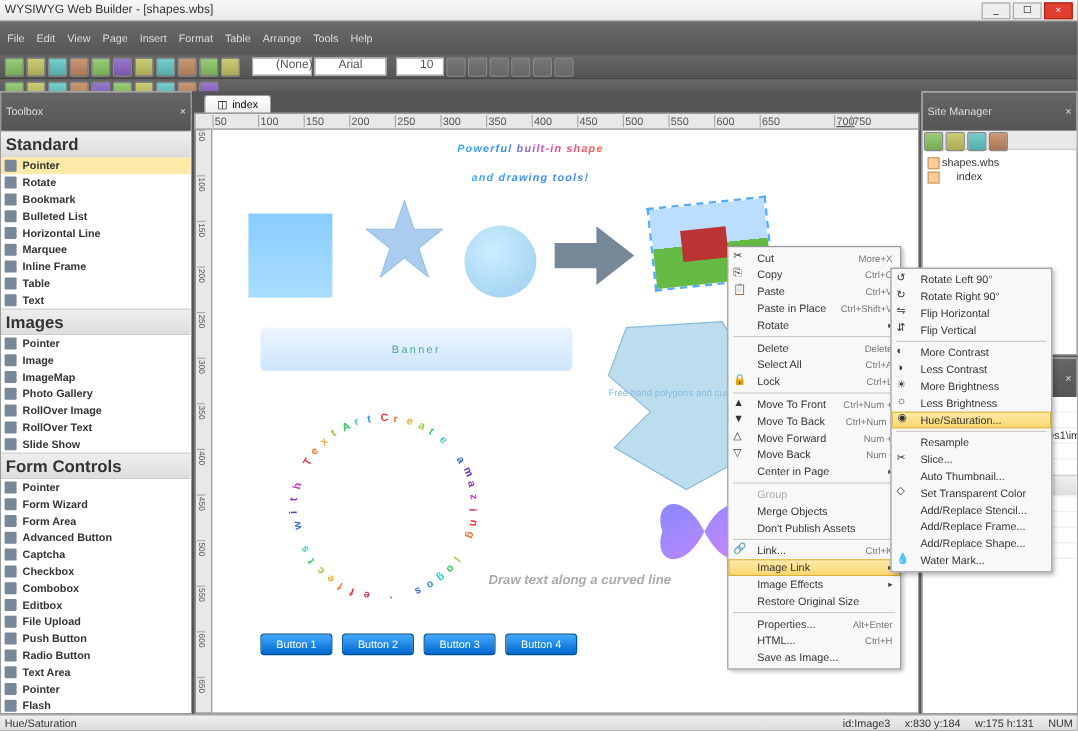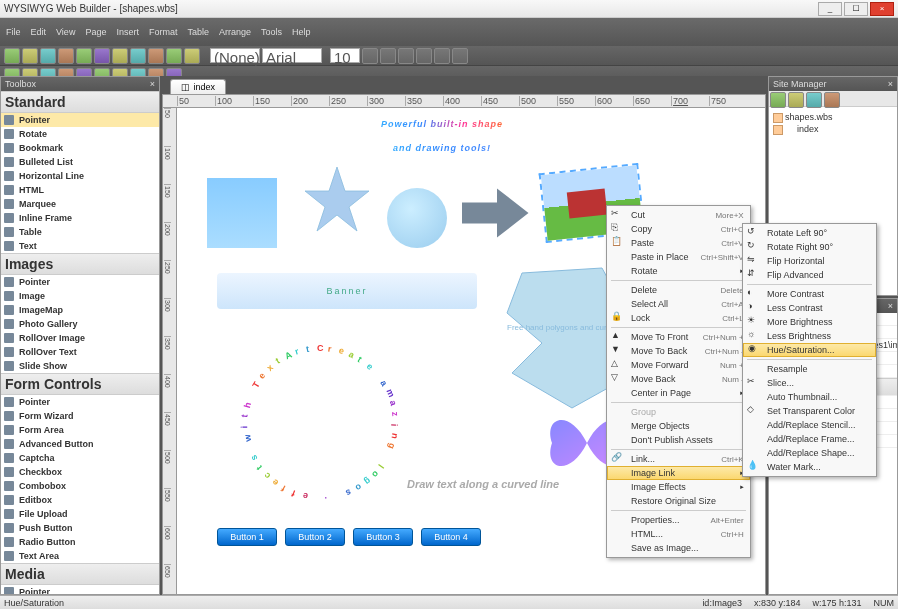--- a/index.html
+++ b/index.html
@@ -7,25 +7,25 @@
 .titlebar { height: 18px; background: linear-gradient(to bottom, #f8f8f8, #e8e8e8); border-bottom: 1px solid #ccc; display: flex; align-items: center; padding: 0 4px; }
 .titlebar .title { flex: 1; color: #333; font-size: 10px; }
 .winbtns { display: flex; gap: 2px; }
 .winbtn { width: 24px; height: 14px; border: 1px solid #aaa; background: #eee; text-align: center; font-size: 8px; line-height: 12px; cursor: pointer; }
 .winbtn.close { background: #e04030; color: #fff; border-color: #b02010; }
 .menubar { height: 18px; background: linear-gradient(to bottom, #6a6a6a, #555); display: flex; align-items: center; padding: 14px 6px; gap: 10px; color: #ddd; font-size: 9px; }
 .menubar span { cursor: pointer; }
 .toolbar { height: 20px; background: linear-gradient(to bottom, #666, #555); display: flex; align-items: center; padding: 0 4px; gap: 2px; border-bottom: 1px solid #444; }
 .tbtn { width: 16px; height: 16px; background: linear-gradient(to bottom, #777, #666); border: 1px solid #888; border-radius: 2px; cursor: pointer; }
 .tbtn.c1{background:linear-gradient(to bottom,#9c7,#7a5);} .tbtn.c2{background:linear-gradient(to bottom,#cc7,#aa5);} .tbtn.c3{background:linear-gradient(to bottom,#7cc,#5aa);} .tbtn.c4{background:linear-gradient(to bottom,#c97,#a75);} .tbtn.c5{background:linear-gradient(to bottom,#97c,#75a);}
-.tsel { height: 15px; background: #fff; border: 1px solid #aaa; font-size: 15px; padding: 0 3px; color:#555;}
+.tsel { height: 15px; background: #fff; border: 1px solid #aaa; font-size: 10px; padding: 0 19px; color:#555;}
 .tsel.font{width:60px;} .tsel.prop{width:50px;} .tsel.size{width:30px;}
 .workspace { position: absolute; top: 76px; left: 0; right: 0; bottom: 14px; display: flex; background: #555; }
 .toolbox { width: 160px; background: #e8e8e8; border: 1px solid #999; display: flex; flex-direction: column; }
-.panel-header { height: 14px; background: linear-gradient(to bottom,#666,#555); color: #ddd; font-size: 9px; padding: 0 4px; display:flex; align-items:center; justify-content:space-between; }
+.panel-header { height: 32px; background: linear-gradient(to bottom,#666,#555); color: #ddd; font-size: 9px; padding: 0 4px; display:flex; align-items:center; justify-content:space-between; }
 .panel-header .x{cursor:pointer;}
 .toolbox-list { flex: 1; overflow-y: auto; background: #fff; }
 .cat { background: linear-gradient(to bottom,#eee,#ddd); padding: 2px 4px; font-weight: bold; border-top: 1px solid #ccc; border-bottom: 1px solid #ccc; font-size:14px; color:#333;}
 .item { padding: 2px 4px 2px 18px; cursor: pointer; position: relative; white-space: nowrap; overflow:hidden; color:#333;font-weight:bold;}
 .item.selected { background: #fde9a8; }
 .item::before { content:''; position:absolute; left:3px; top:2px; width:10px; height:10px; background:#789; border-radius:1px;}
 .canvas-area { flex: 1; display: flex; flex-direction: column; margin: 0 2px; }
 .tabbar { height: 18px; display: flex; align-items: flex-end; padding-left: 8px; background:transparent;}
 .tab { background: linear-gradient(to bottom,#fff,#eee); border: 1px solid #999; border-bottom: none; border-radius: 3px 3px 0 0; padding: 2px 10px; font-size: 9px; display:flex; align-items:center; gap:4px;}
 .ruler-h { height: 14px; background: #e8e8e8; border: 1px solid #999; position: relative; overflow:hidden; font-size:7px; color:#555;}
@@ -150,21 +150,20 @@
         <span>Toolbox</span>
         <span class="x">×</span>
       </div>
     <div class="toolbox-list" id="toolbox-list">
         <div class="cat">Standard</div>
         <div class="item selected">Pointer</div>
         <div class="item">Rotate</div>
         <div class="item">Bookmark</div>
         <div class="item">Bulleted List</div>
         <div class="item">Horizontal Line</div>
-        <div class="item">HTML</div>
         <div class="item">Marquee</div>
         <div class="item">Inline Frame</div>
         <div class="item">Table</div>
         <div class="item">Text</div>
         <div class="cat">Images</div>
         <div class="item">Pointer</div>
         <div class="item">Image</div>
         <div class="item">ImageMap</div>
         <div class="item">Photo Gallery</div>
         <div class="item">RollOver Image</div>
@@ -176,21 +175,20 @@
         <div class="item">Form Area</div>
         <div class="item">Advanced Button</div>
         <div class="item">Captcha</div>
         <div class="item">Checkbox</div>
         <div class="item">Combobox</div>
         <div class="item">Editbox</div>
         <div class="item">File Upload</div>
         <div class="item">Push Button</div>
         <div class="item">Radio Button</div>
         <div class="item">Text Area</div>
-        <div class="cat">Media</div>
         <div class="item">Pointer</div>
         <div class="item">Flash</div>
         <div class="item">Flash Video Player</div>
       </div>
   </div>
 
   <div class="canvas-area">
     <div class="tabbar">
       <div class="tab">
           <span>◫</span>
@@ -204,21 +202,21 @@
         <span style="left: 128px;">200</span>
         <span style="left: 166px;">250</span>
         <span style="left: 204px;">300</span>
         <span style="left: 242px;">350</span>
         <span style="left: 280px;">400</span>
         <span style="left: 318px;">450</span>
         <span style="left: 356px;">500</span>
         <span style="left: 394px;">550</span>
         <span style="left: 432px;">600</span>
         <span style="left: 470px;">650</span>
-        <span style="left: 508px; text-decoration: underline;">700</span>
+        <span style="left: 532px; text-decoration: underline;">700</span>
         <span style="left: 546px;">750</span>
       </div>
     <div class="canvas-wrap">
       <div class="ruler-v" id="ruler-v">
           <span style="top: 0px;">50</span>
           <span style="top: 38px;">100</span>
           <span style="top: 76px;">150</span>
           <span style="top: 114px;">200</span>
           <span style="top: 152px;">250</span>
           <span style="top: 190px;">300</span>
@@ -497,21 +495,21 @@
     <div class="mi">
       <span class="mi-icon">↻</span>
       <span>Rotate Right 90°</span>
     </div>
     <div class="mi">
       <span class="mi-icon">⇋</span>
       <span>Flip Horizontal</span>
     </div>
     <div class="mi">
       <span class="mi-icon">⇵</span>
-      <span>Flip Advanced</span>
+      <span>Flip Vertical</span>
     </div>
     <div class="msep"></div>
     <div class="mi">
       <span class="mi-icon">◐</span>
       <span>More Contrast</span>
     </div>
     <div class="mi">
       <span class="mi-icon">◑</span>
       <span>Less Contrast</span>
     </div>

